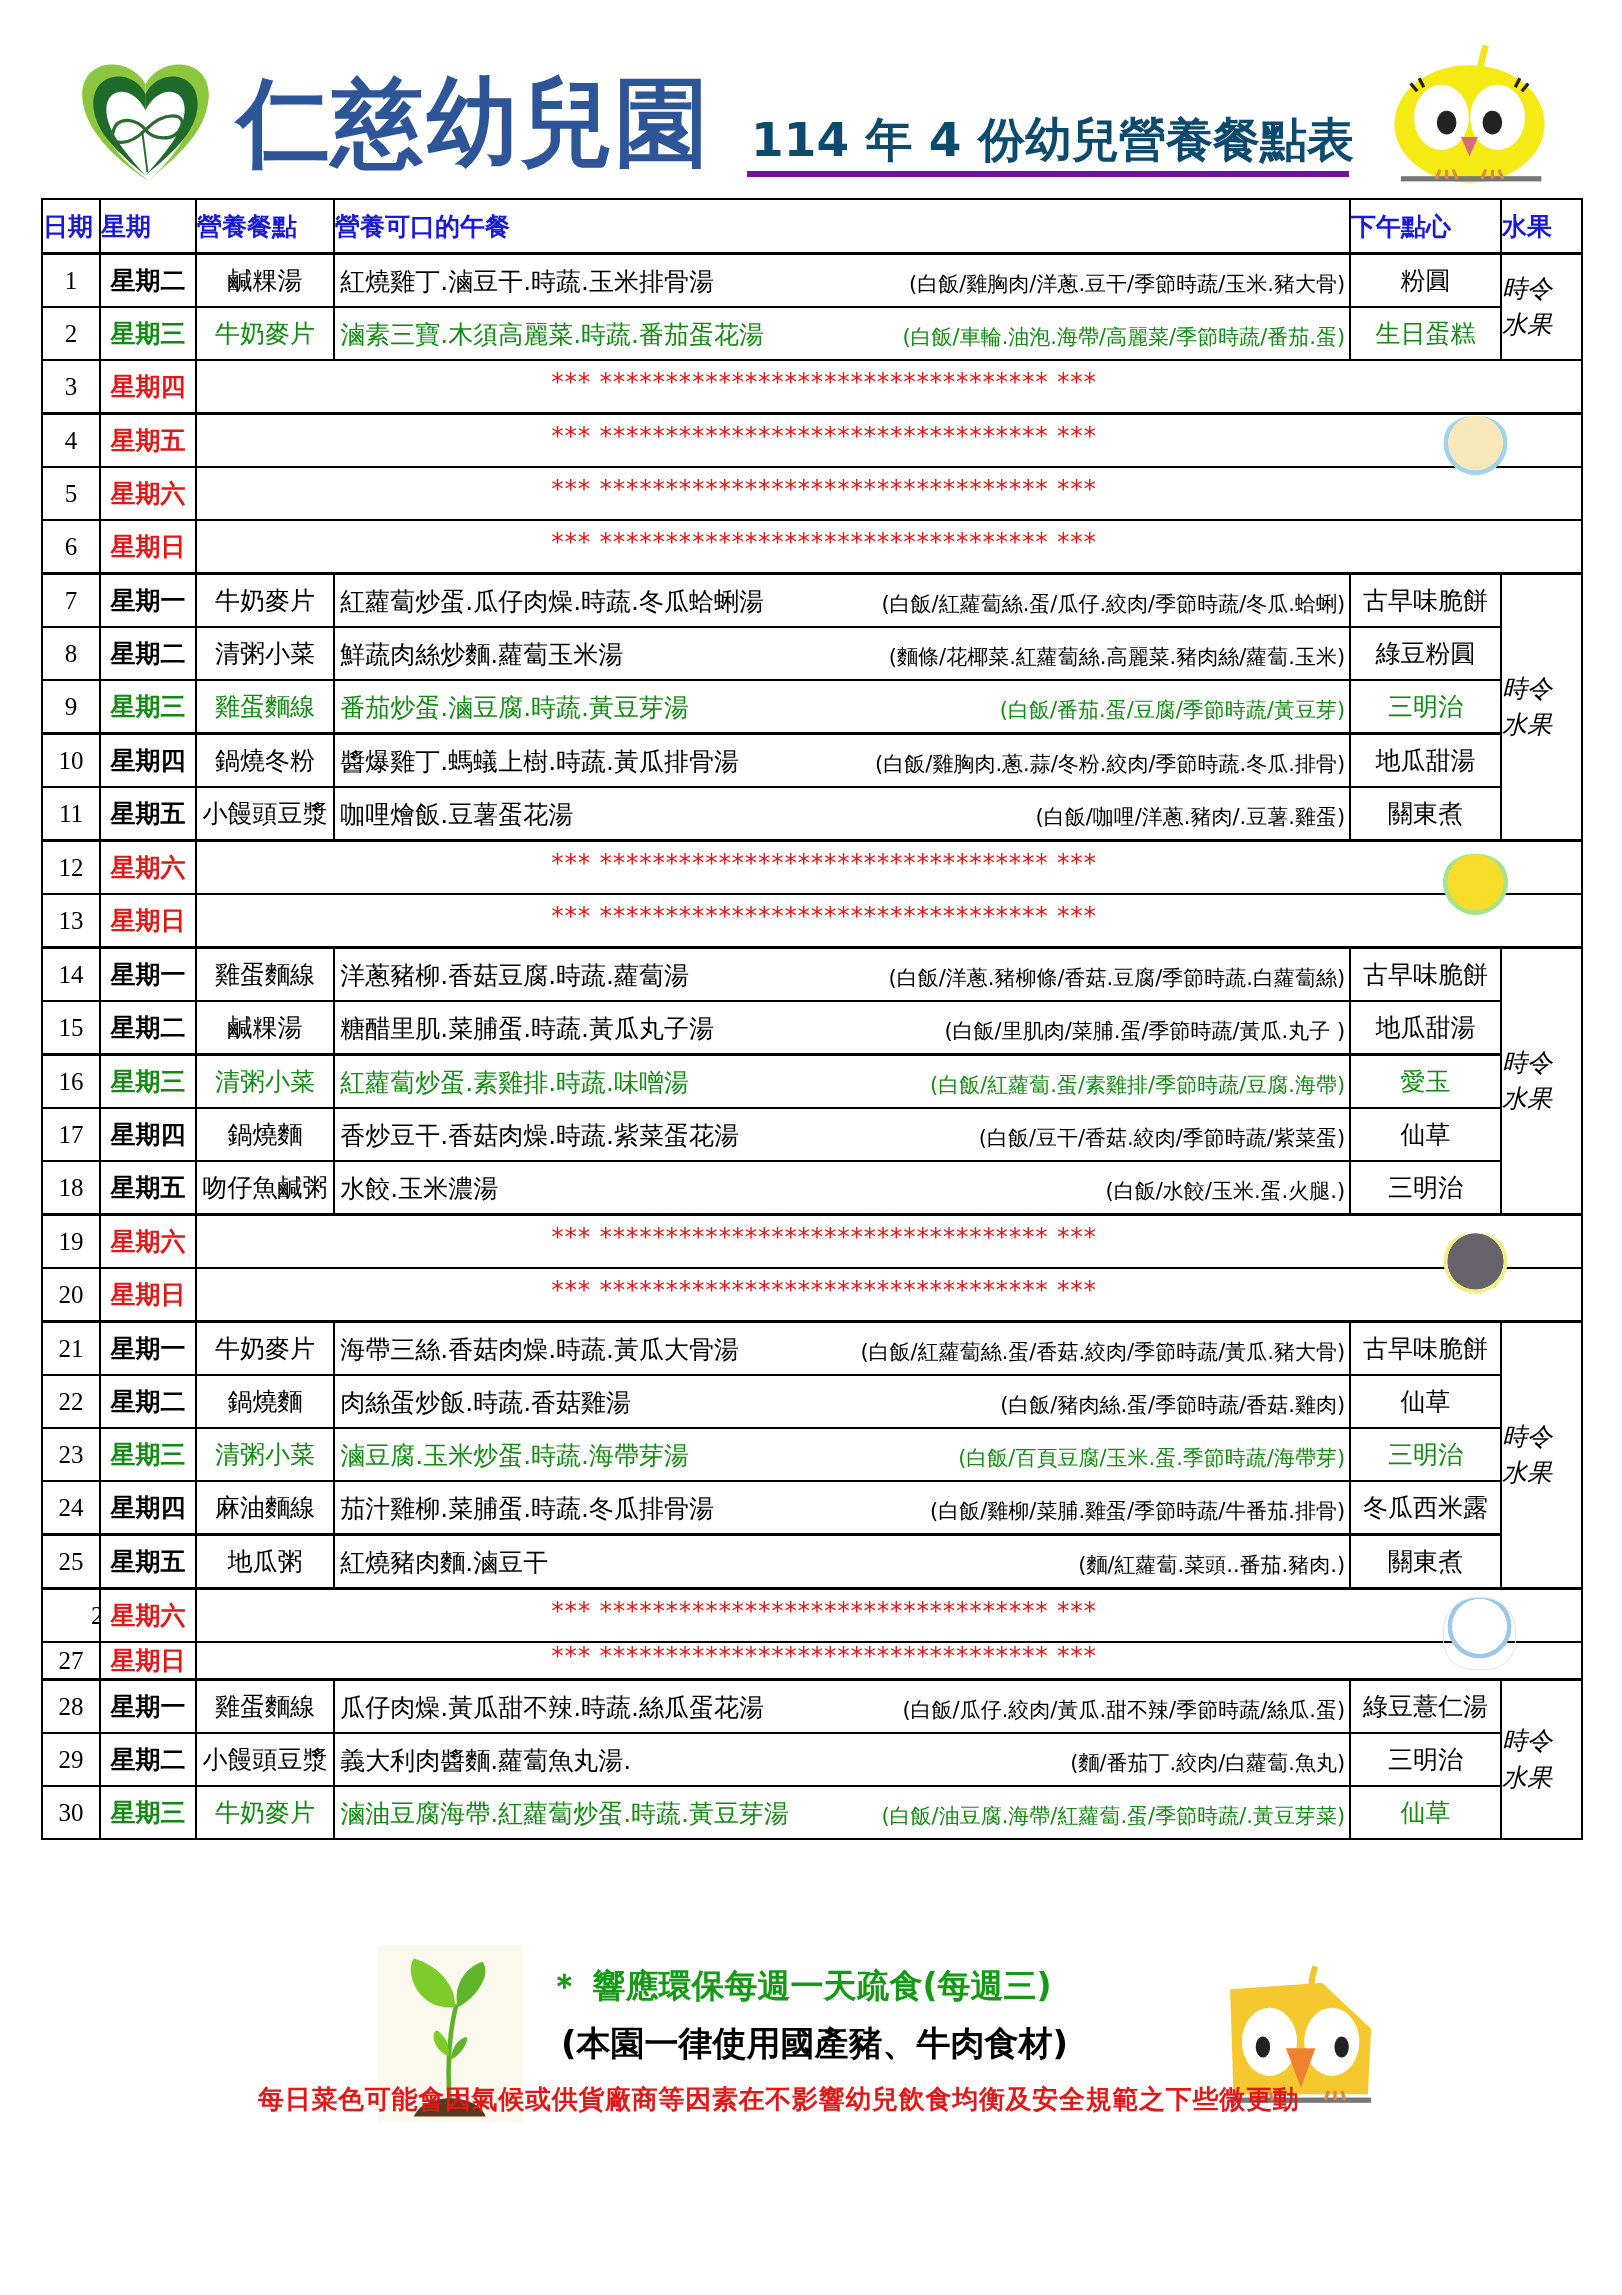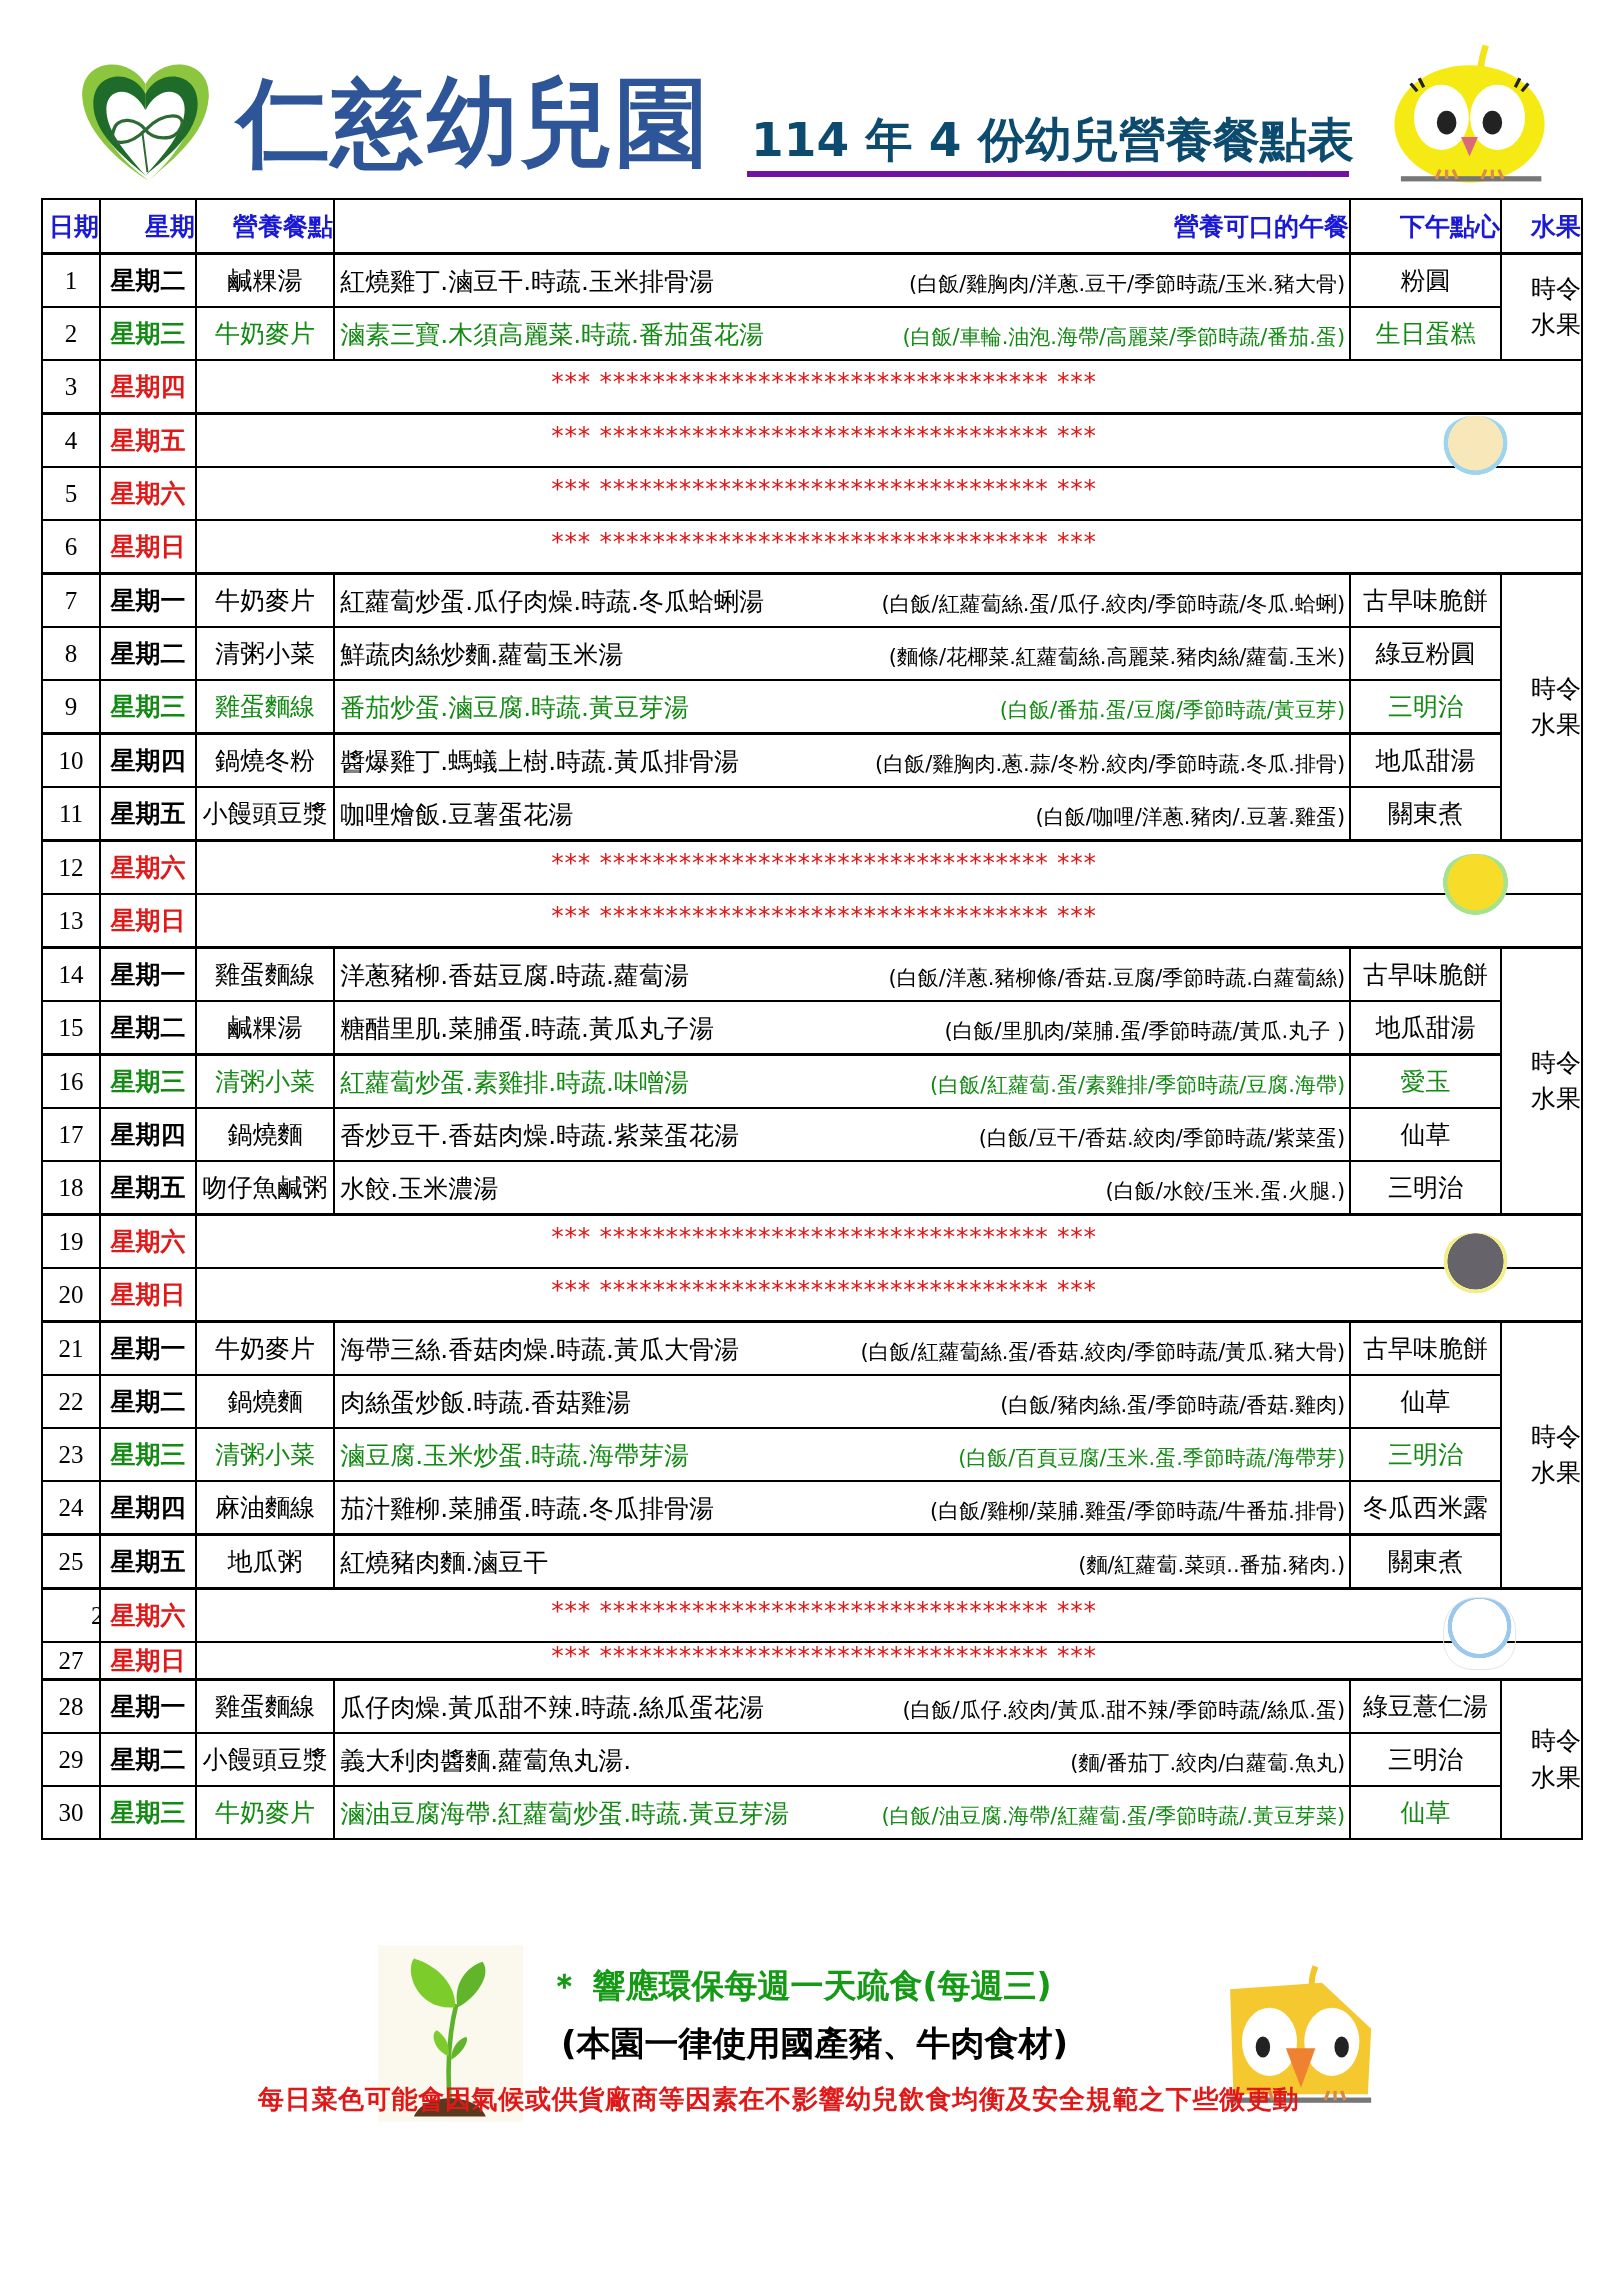--- a/index.html
+++ b/index.html
@@ -14,34 +14,34 @@
   #subtitle { left:751px; top:116px; font-size:47px; font-weight:bold; color:#0c4a6e;
               line-height:1; white-space:nowrap; }
   #subtitle-rule { left:747px; top:171px; width:602px; height:5.9px; background:#7213a0; }
   #chick-top { left:1381px; top:39px; width:177px; height:147px; }
 
   
   table.menu { position:absolute; left:41px; top:198px; width:1539px;
                border-collapse:collapse; table-layout:fixed; }
   table.menu td, table.menu th { border:2px solid #000; padding:0; overflow:hidden;
                white-space:nowrap; vertical-align:middle; }
-  table.menu th { height:52px; color:#1a1ad6; font-weight:bold; font-size:25px; text-align:right;margin-left:8px; }
+  table.menu th { height:52px; color:#1a1ad6; font-weight:bold; font-size:25px; text-align:left;margin-left:8px; }
   table.menu td { font-size:25px; }
   col.c-date { width:58px; } col.c-day { width:96px; } col.c-snack { width:138px; }
   col.c-lunch { width:1016px; } col.c-pm { width:151px; } col.c-fruit { width:81px; }
   tr.r td { height:51px; }
   tr.thick td { border-top-width:3.9px; }
   td.date { font-family:"Liberation Serif","DejaVu Serif",serif; font-size:26px; text-align:center; }
   td.day { text-align:center; font-weight:bold; }
   td.snack { text-align:center; }
   td.lunch { position:relative; }
   td.lunch .dish { position:absolute; left:5.2px; top:50%; transform:translateY(-50%); font-size:25px; }
   td.lunch .ingr { position:absolute; right:3.9px; top:50%; transform:translateY(-40%); font-size:21px; }
   td.pm { text-align:center; font-size:26px; }
-  td.fruit { text-align:right; font-size:26px; line-height:1.45; white-space:normal; }
+  td.fruit { text-align:left; font-size:26px; line-height:1.45; white-space:normal;font-style:italic; }
   td.stars { color:#e01818; font-size:19.6px; text-align:center; letter-spacing:0.7px; }
   td.stars span { position:relative; left:-65px; top:-5.2px; }
   .green { color:#138a13; }
   .red { color:#e01818; }
   .black { color:#000; }
 
   
   .sticker { position:absolute; width:71px; height:71px; border-radius:46% 46% 40% 40%; }
 
   

